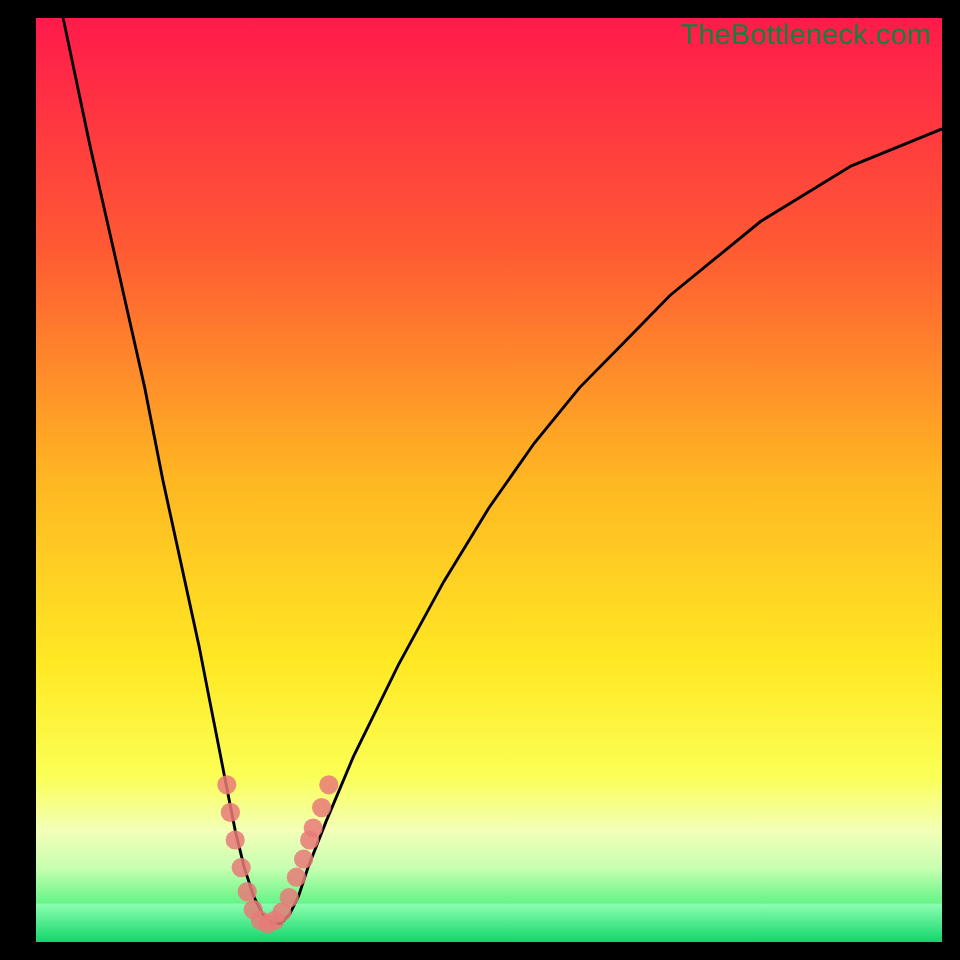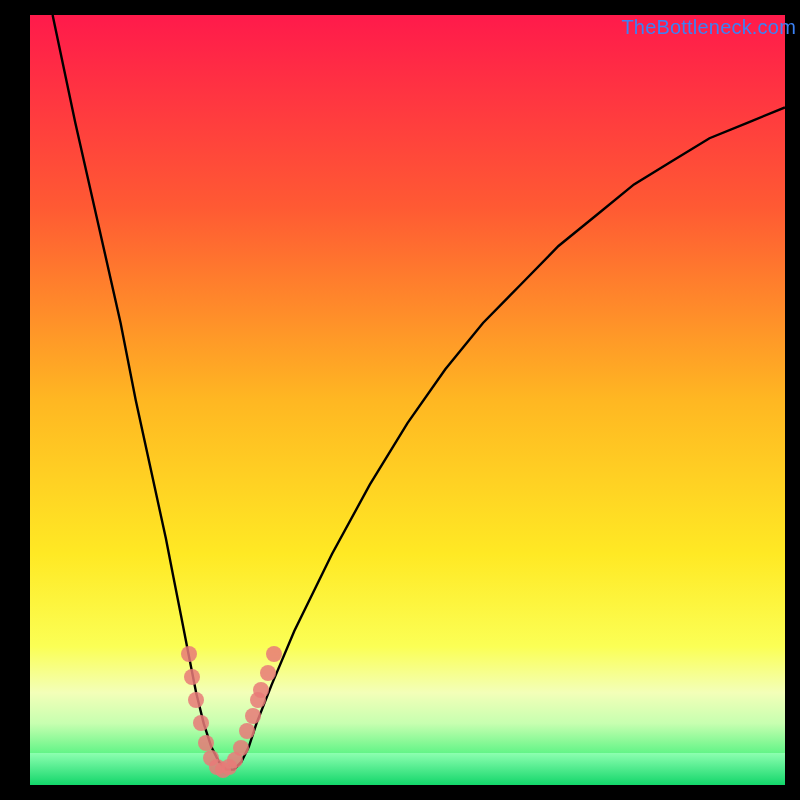--- a/index.html
+++ b/index.html
@@ -48,24 +48,24 @@
     height: 16px;
     border-radius: 50%;
     background: #e77a78;
     opacity: 0.85;
     transform: translate(-50%, -50%);
     pointer-events: none;
   }
   .watermark {
     position: absolute;
     top: 16px;
-    right: 4px;
-    font-size: 20px;
+    right: 24px;
+    font-size: 24px;
     font-weight: 500;
-    color: #3b82f6;
+    color: #15803d;
     letter-spacing: 0.2px;
     pointer-events: none;
     user-select: none;
   }
 </style>
 </head>
 <body>
 
 <div class="frame">
 

